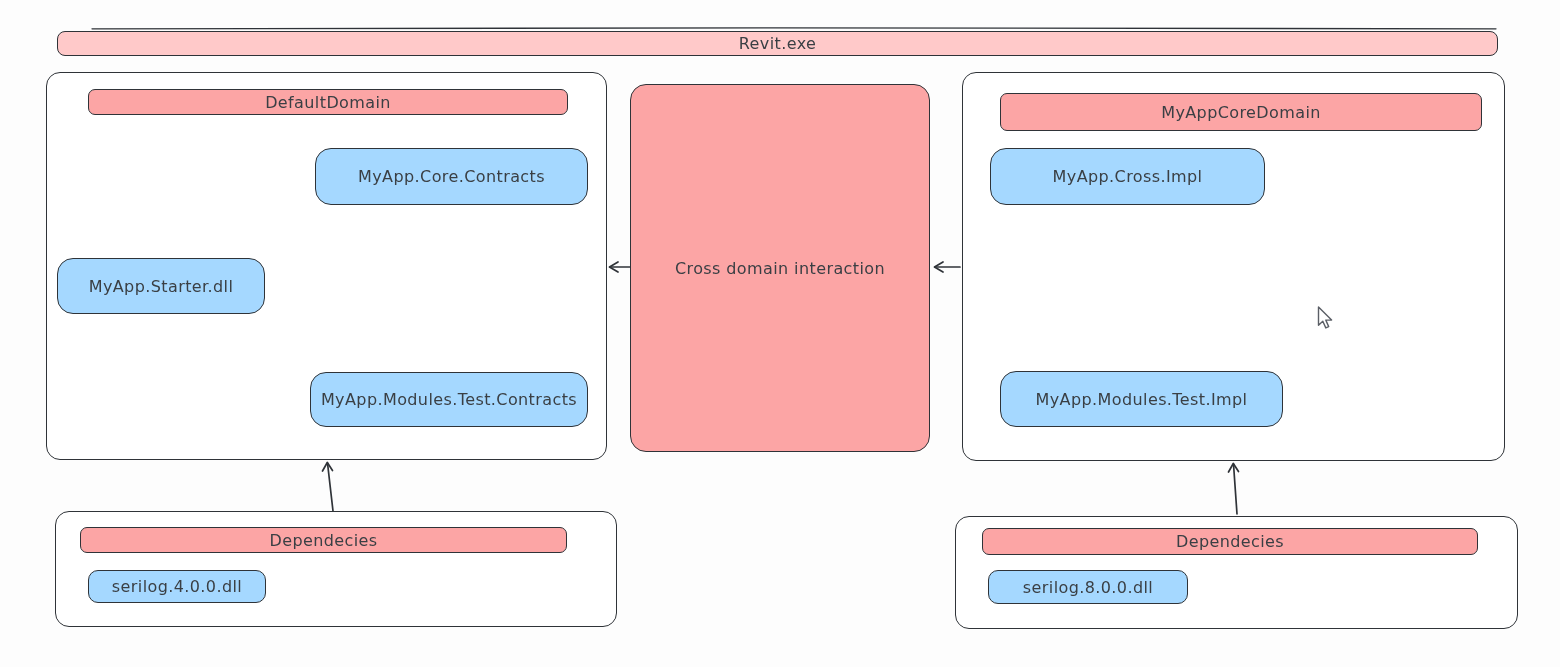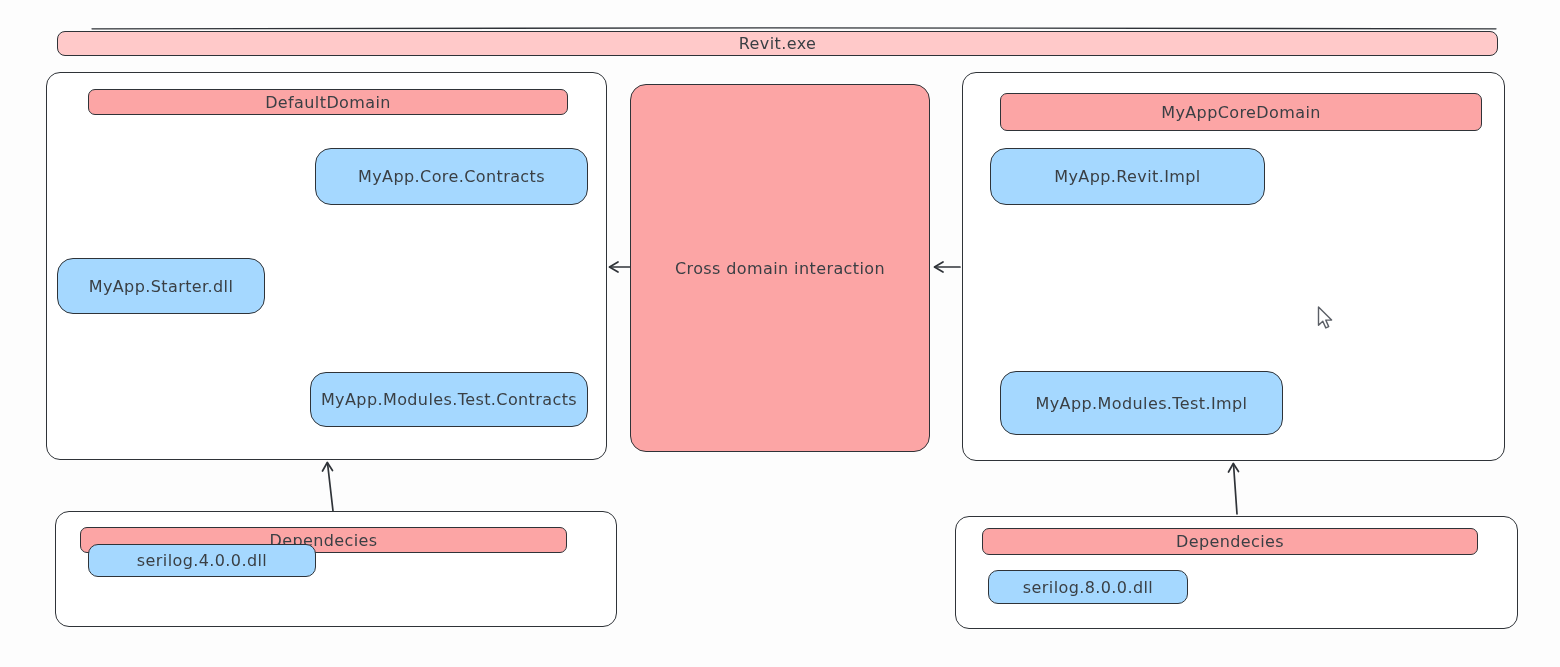--- a/index.html
+++ b/index.html
@@ -37,26 +37,26 @@
   #box-starter{left:57px;top:258px;width:208px;height:56px;}
   #box-test-contracts{left:310px;top:372px;width:278px;height:55px;}
 
   
   #cross-domain{left:630px;top:84px;width:300px;height:368px;border-radius:16px;border-width:1.8px;}
 
   
   #core-domain{left:962px;top:72px;width:543px;height:389px;}
   #core-domain-title{left:1000px;top:93px;width:482px;height:38px;}
   #box-core-impl{left:990px;top:148px;width:275px;height:57px;}
-  #box-test-impl{left:1000px;top:371px;width:283px;height:64px;}
+  #box-test-impl{left:1000px;top:371px;width:283px;height:56px;}
 
   
   #deps-left{left:55px;top:511px;width:562px;height:116px;}
   #deps-left-title{left:80px;top:527px;width:487px;height:26px;}
-  #box-serilog4{left:88px;top:544px;width:228px;height:33px;}
+  #box-serilog4{left:88px;top:570px;width:178px;height:33px;}
 
   
   #deps-right{left:955px;top:516px;width:563px;height:113px;}
   #deps-right-title{left:982px;top:528px;width:496px;height:27px;}
   #box-serilog8{left:988px;top:570px;width:200px;height:34px;}
 
   svg.overlay{
     position:absolute;left:0;top:0;width:1560px;height:667px;
     pointer-events:none;
   }
@@ -87,21 +87,21 @@
 
   <div class="shape fill-green" id="cross-domain">
     <span class="label-text">Cross domain interaction</span>
   </div>
 
   <div class="shape container" id="core-domain"></div>
   <div class="shape bar fill-green" id="core-domain-title">
     <span class="label-text">MyAppCoreDomain</span>
   </div>
   <div class="shape module fill-blue" id="box-core-impl">
-    <span class="label-text">MyApp.Revit.Impl</span>
+    <span class="label-text">MyApp.Cross.Impl</span>
   </div>
   <div class="shape module fill-blue" id="box-test-impl">
     <span class="label-text">MyApp.Modules.Test.Impl</span>
   </div>
 
   <div class="shape container" id="deps-left"></div>
   <div class="shape bar fill-green" id="deps-left-title">
     <span class="label-text">Dependecies</span>
   </div>
   <div class="shape dep-module fill-blue" id="box-serilog4">

